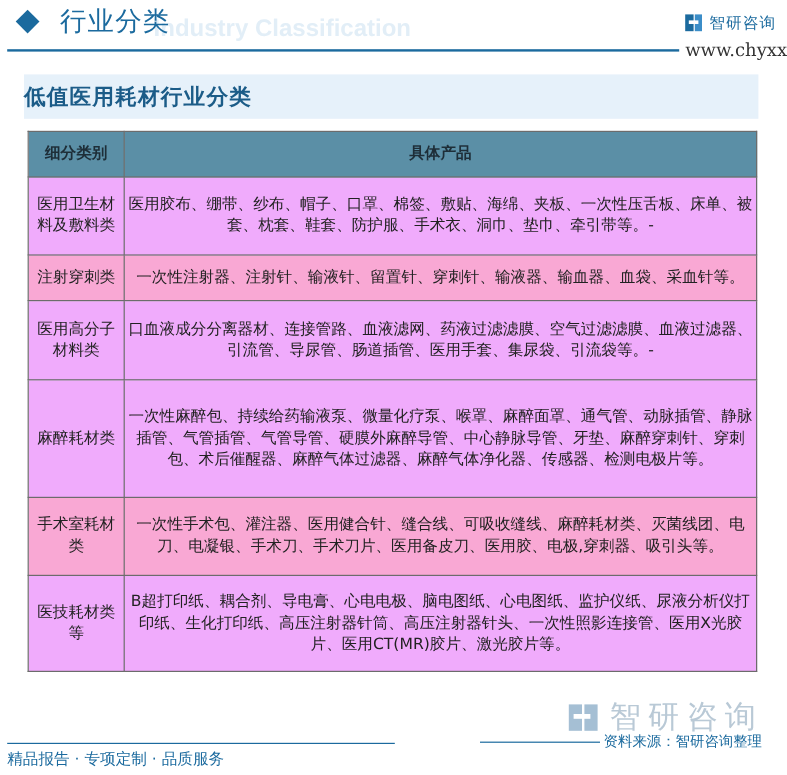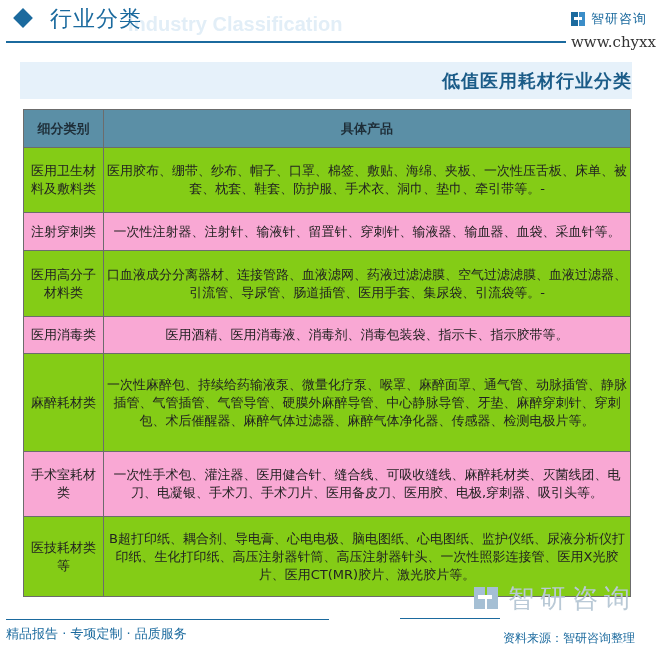--- a/index.html
+++ b/index.html
@@ -9,31 +9,31 @@
   .title{position:absolute;left:50px;top:5px;font-size:22px;color:#1b6a9e;letter-spacing:1px;line-height:28px;}
   .title-en{position:absolute;left:128px;top:12px;font-size:20px;font-weight:bold;color:#e2eef7;font-family:"Liberation Sans",sans-serif;line-height:24px;}
   .hline{position:absolute;left:6px;top:41px;width:560px;height:2px;background:#1b6a9e;}
   .logo{position:absolute;left:571px;top:10px;height:18px;display:flex;align-items:center;}
   .logo-mark{width:14px;height:14px;position:relative;margin-right:6px;}
   .logo-mark .a{position:absolute;left:0;top:0;width:7px;height:14px;background:#1b6a9e;}
   .logo-mark .b{position:absolute;left:8px;top:0;width:6px;height:14px;background:#3b8dc8;}
   .logo-mark .c{position:absolute;left:3px;top:5px;width:8px;height:3px;background:#fff;}
   .logo-text{font-size:13px;color:#1b6a9e;letter-spacing:1px;}
   .url{position:absolute;left:571px;top:33px;font-size:15px;color:#333;font-family:"DejaVu Serif",serif;}
-  .banner{position:absolute;left:20px;top:62px;width:612px;height:37px;background:#e6f1fa;display:flex;align-items:center;justify-content:flex-end;}
+  .banner{position:absolute;left:20px;top:62px;width:612px;height:37px;background:#e6f1fa;display:flex;align-items:center;justify-content:flex-start;}
   .banner span{font-size:18px;color:#1b5c88;font-weight:bold;letter-spacing:1px;font-family:"DejaVu Serif",serif;}
   table{position:absolute;left:23px;top:109px;width:607px;border-collapse:collapse;table-layout:fixed;}
   td,th{border:1px solid #6c6c6c;padding:0 1px;text-align:center;vertical-align:middle;font-size:13px;line-height:18px;color:#222;font-weight:normal;margin-top:28px;}
   th{background:#5b8fa6;color:#1e2e38;font-weight:bold;font-size:13px;height:37px;}
-  tr.light td{background:#84cc16;}
+  tr.light td{background:#f0abfc;}
   tr.shade td{background:#f9a8d4;}
   .footline{position:absolute;left:6px;top:619px;width:323px;height:1px;background:#1b6a9e;}
   .footline2{position:absolute;left:400px;top:618px;width:100px;height:1px;background:#1b6a9e;}
   .foot-left{position:absolute;left:6px;top:626px;font-size:13px;color:#1b6a9e;line-height:16px;}
-  .foot-right{position:absolute;left:503px;top:610px;font-size:12px;color:#1b6a9e;line-height:16px;margin-top:20px;}
+  .foot-right{position:absolute;left:503px;top:610px;font-size:12px;color:#1b6a9e;line-height:16px;}
   .big-logo{position:absolute;left:474px;top:583px;display:flex;align-items:center;}
   .big-logo .mk{width:24px;height:22px;position:relative;margin-right:10px;}
   .big-logo .mk .a{position:absolute;left:0;top:0;width:11px;height:22px;background:#a5bfd4;}
   .big-logo .mk .b{position:absolute;left:13px;top:0;width:11px;height:22px;background:#a5bfd4;}
   .big-logo .mk .c{position:absolute;left:4px;top:8px;width:14px;height:4px;background:#fff;}
   .big-logo .t{font-size:26px;color:#b9c9d6;letter-spacing:6px;line-height:30px;}
 </style>
 </head>
 <body>
 
@@ -74,24 +74,20 @@
       <td>医用胶布、绷带、纱布、帽子、口罩、棉签、敷贴、海绵、夹板、一次性压舌板、床单、被套、枕套、鞋套、防护服、手术衣、洞巾、垫巾、牵引带等。-</td>
     </tr>
     <tr class="shade" style="height:38px">
       <td>注射穿刺类</td>
       <td>一次性注射器、注射针、输液针、留置针、穿刺针、输液器、输血器、血袋、采血针等。</td>
     </tr>
     <tr class="light" style="height:66px">
       <td>医用高分子材料类</td>
       <td>口血液成分分离器材、连接管路、血液滤网、药液过滤滤膜、空气过滤滤膜、血液过滤器、引流管、导尿管、肠道插管、医用手套、集尿袋、引流袋等。-</td>
     </tr>
-    <tr class="shade" style="height:37px">
-      <td>医用消毒类</td>
-      <td>医用酒精、医用消毒液、消毒剂、消毒包装袋、指示卡、指示胶带等。</td>
-    </tr>
     <tr class="light" style="height:98px">
       <td>麻醉耗材类</td>
       <td>一次性麻醉包、持续给药输液泵、微量化疗泵、喉罩、麻醉面罩、通气管、动脉插管、静脉插管、气管插管、气管导管、硬膜外麻醉导管、中心静脉导管、牙垫、麻醉穿刺针、穿刺包、术后催醒器、麻醉气体过滤器、麻醉气体净化器、传感器、检测电极片等。</td>
     </tr>
     <tr class="shade" style="height:65px">
       <td>手术室耗材类</td>
       <td>一次性手术包、灌注器、医用健合针、缝合线、可吸收缝线、麻醉耗材类、灭菌线团、电刀、电凝银、手术刀、手术刀片、医用备皮刀、医用胶、电极,穿刺器、吸引头等。</td>
     </tr>
     <tr class="light" style="height:80px">
       <td>医技耗材类等</td>

